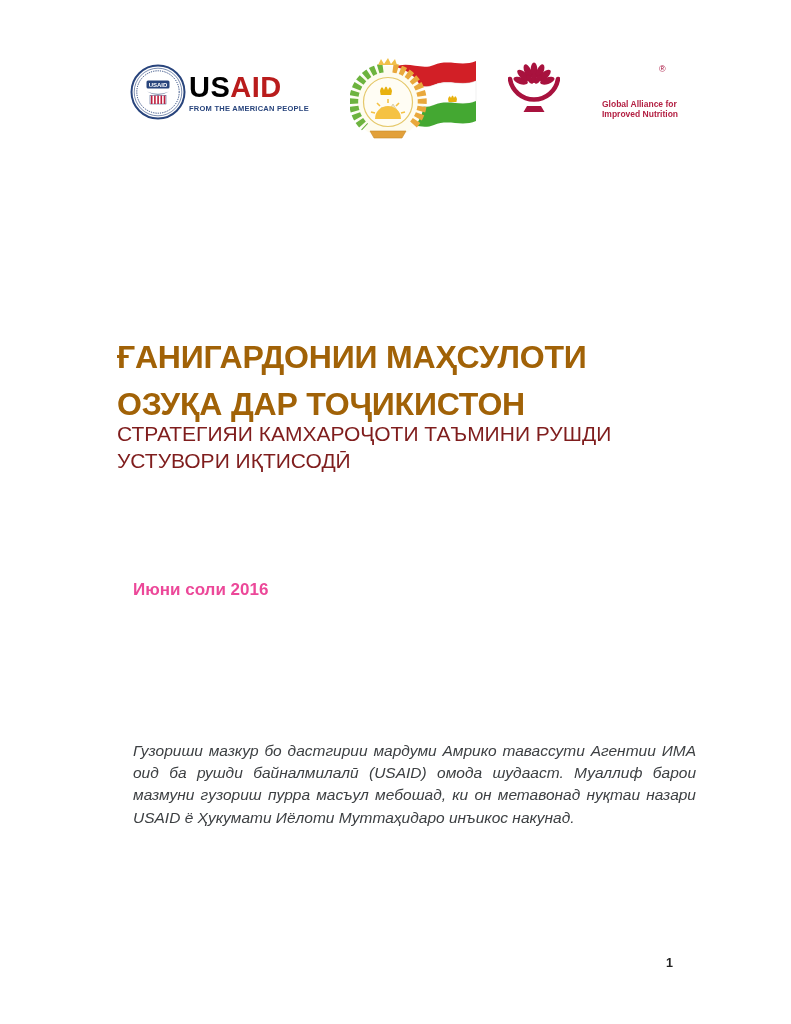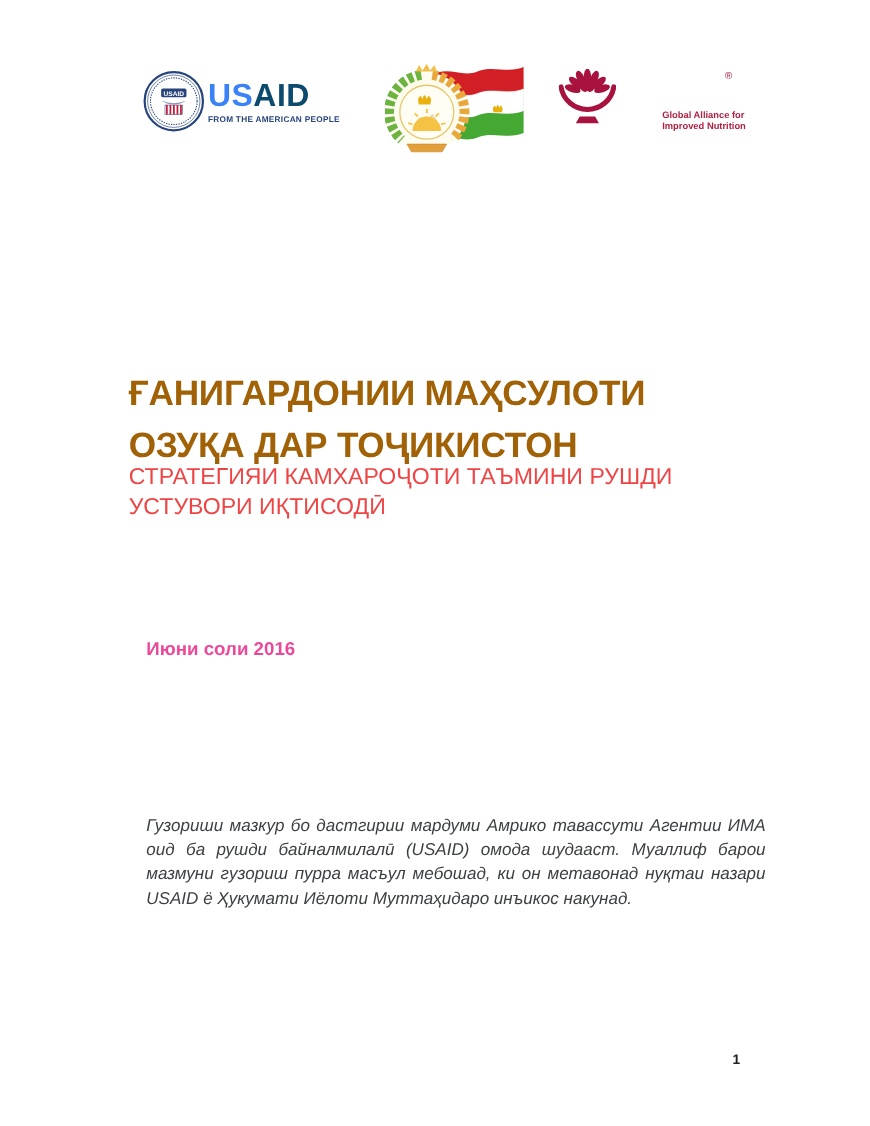--- a/index.html
+++ b/index.html
@@ -10,43 +10,43 @@
     outline: 1px solid #e4e4e4;
     overflow: hidden;
     font-family: "Liberation Sans", sans-serif;
   }
 
   
   .usaid-logo { position: absolute; left: 130px; top: 64px; width: 178px; height: 72px; }
   .usaid-seal { position: absolute; left: 0; top: 0; width: 56px; height: 56px; }
   .usaid-textblock { position: absolute; left: 59px; top: 9px; }
   .usaid-word { font-size: 29px; font-weight: bold; line-height: 1; letter-spacing: 0.5px; white-space: nowrap; }
-  .usaid-word .us  { color: #3b82f6; }
-  .usaid-word .aid { color: #0c4a6e; margin-top: 21px; }
+  .usaid-word .us  { color: #000000; }
+  .usaid-word .aid { color: #b91c1c; margin-top: 21px; }
   .usaid-tagline { margin-top: 2px; font-size: 7.5px; font-weight: bold; letter-spacing: 0.25px; color: #28447C; white-space: nowrap; text-align: center; }
 
   .tj-logo { position: absolute; left: 350px; top: 55px; width: 132px; height: 90px; }
   .tj-logo svg { width: 132px; height: 90px; }
 
   .gain-logo { position: absolute; left: 508px; top: 58px; width: 165px; height: 68px; }
   .gain-icon { position: absolute; left: 0; top: 4px; width: 52px; height: 58px; }
   .gain-word { position: absolute; left: 60px; top: 0; font-family: "Liberation Serif", serif; font-size: 50px; line-height: 50px; letter-spacing: -1px; color: #A8123E; white-space: nowrap; }
   .gain-reg  { position: absolute; left: 151px; top: 6px; font-size: 9px; color: #A8123E; }
   .gain-tagline { position: absolute; left: 94px; top: 41px; font-size: 8.5px; line-height: 10px; font-weight: bold; color: #B31F42; white-space: nowrap; }
 
   
   .report-title {
     position: absolute; left: 117px; top: 334px; width: 572px;
     margin: 0; font-size: 32px; font-weight: bold; line-height: 47px;
     letter-spacing: -0.2px; color: #a16207;
   }
   .report-subtitle {
     position: absolute; left: 117px; top: 420px; width: 578px;
     margin: 0; font-size: 21px; font-weight: normal; line-height: 27px;
-    color: #ef4444;
+    color: #7f1d1d;
   }
 
   .pub-date {
     position: absolute; left: 117px; top: 564px; margin: 16px;
     font-size: 17px; font-weight: bold; color: #ec4899;
   }
 
   
   .disclaimer-heading {
     position: absolute; left: 117px; top: 700px; margin: 0;

